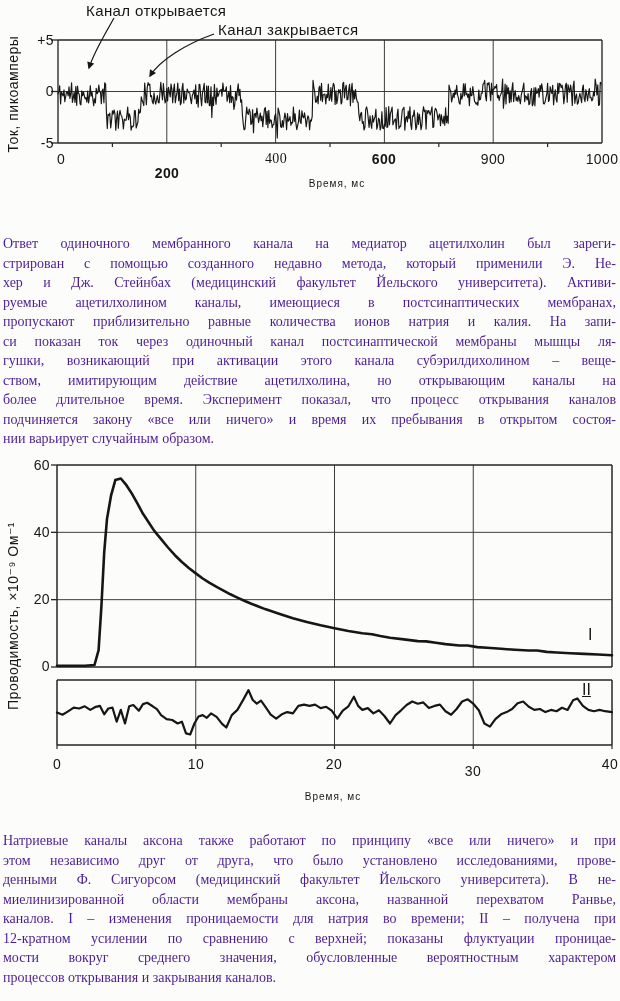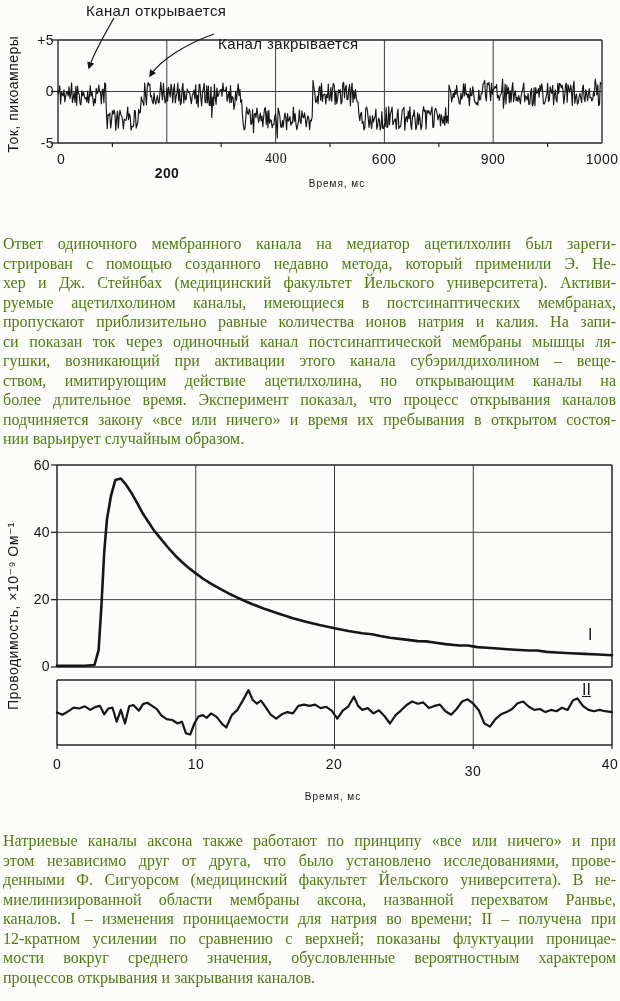--- a/index.html
+++ b/index.html
@@ -13,21 +13,21 @@
   .tick{font-size:14px;letter-spacing:.4px;}
   .tick.num{width:48px;text-align:center;}
   .tick.ynum{width:30px;text-align:right;}
   .axis-caption{font-size:10px;letter-spacing:1px;width:180px;text-align:center;}
   .ylabel{transform:rotate(-90deg);transform-origin:center;font-size:14px;letter-spacing:.5px;text-align:center;white-space:nowrap;}
   .ann{font-size:15px;letter-spacing:.4px;white-space:nowrap;}
   .series-lbl{font-size:16px;}
   .para{
     position:absolute;left:3px;width:613px;z-index:2;
     font-family:"Liberation Serif","DejaVu Serif",serif;
-    font-size:16px;line-height:19.5px;color:#4d7c0f;
+    font-size:14px;line-height:19.5px;color:#4c1d95;
   }
   .para .ln{text-align:justify;text-align-last:justify;height:19.5px;overflow:visible;}
   .para .ln.last{text-align-last:left;}
 </style>
 </head>
 <body>
 
 <div class="page">
 
   <svg id="plots" width="620" height="1001" viewBox="0 0 620 1001">
@@ -81,30 +81,30 @@
       <line x1="334.5" y1="745" x2="334.5" y2="749" stroke="#262626" stroke-width="1.2"></line>
       <line x1="473.25" y1="745" x2="473.25" y2="749" stroke="#262626" stroke-width="1.2"></line>
       <line x1="612" y1="745" x2="612" y2="749" stroke="#262626" stroke-width="1.2"></line>
       <polyline points="57.0,665.7 70.9,665.7 84.8,665.7 94.5,665.0 98.6,650.2 101.4,606.4 104.2,552.5 107.0,518.9 111.1,495.3 115.3,480.1 120.8,478.5 126.4,485.2 131.9,493.6 137.5,503.7 143.0,513.8 148.6,522.2 154.1,530.6 161.1,539.1 168.0,547.5 174.9,555.2 181.9,562.0 188.8,568.0 195.8,573.4 202.7,578.5 209.6,582.8 216.6,586.9 223.5,590.6 230.4,594.3 237.4,597.6 244.3,600.7 251.3,603.7 265.1,609.1 279.0,613.8 292.9,618.2 306.8,621.9 320.6,625.3 334.5,628.3 348.4,631.0 362.3,633.3 372.0,634.3 380.3,636.0 390.0,637.7 403.9,639.4 417.8,641.1 426.1,641.4 435.8,642.8 445.5,644.1 459.4,645.5 467.7,645.5 477.4,647.1 487.1,647.8 501.0,648.8 514.9,649.8 528.8,650.5 537.1,650.5 546.8,651.9 556.5,652.5 570.4,653.2 584.3,653.9 598.1,654.5 612.0,655.2" fill="none" stroke="#161616" stroke-width="2.6" stroke-linejoin="round" stroke-linecap="round"></polyline>
       <polyline points="57.0,712.5 62.5,714.7 68.1,711.4 73.7,707.7 79.2,708.5 84.8,706.3 90.3,709.9 95.8,706.8 100.0,705.9 104.2,714.3 108.3,708.5 112.5,707.7 116.7,721.7 120.8,709.9 125.0,723.5 129.2,706.3 133.3,705.0 138.9,710.7 143.0,704.1 147.2,702.8 152.7,706.3 156.9,709.2 161.1,715.1 166.6,719.1 172.2,720.0 177.7,723.5 181.9,721.7 186.0,733.4 190.2,734.5 194.4,723.5 198.5,716.5 202.7,715.1 206.8,717.8 211.0,713.4 216.6,716.9 222.1,723.9 226.3,727.5 231.8,715.1 237.4,709.9 242.9,700.4 248.5,690.1 252.6,699.7 256.8,703.7 261.0,700.6 265.1,706.3 270.7,714.7 276.2,718.7 281.8,714.3 287.3,712.1 292.9,713.4 298.4,705.9 304.0,704.6 309.5,705.9 315.1,704.6 320.6,708.1 326.2,706.8 331.7,710.7 337.3,718.7 342.8,710.7 348.4,706.3 353.9,696.7 358.1,705.9 362.3,709.9 367.8,708.1 373.4,713.4 378.9,710.3 384.4,716.0 390.0,723.5 395.6,715.1 401.1,710.3 406.6,705.0 412.2,701.5 417.8,703.7 423.3,702.4 428.9,708.1 434.4,705.9 439.9,704.6 445.5,711.2 451.1,714.7 456.6,709.0 462.1,701.5 467.7,699.3 473.3,703.7 478.8,710.3 484.4,723.5 489.9,726.6 495.4,719.1 501.0,714.3 506.6,712.1 512.1,709.0 517.6,703.3 523.2,701.5 528.8,706.8 534.3,709.9 539.9,709.0 545.4,712.1 551.0,709.9 556.5,711.2 562.0,707.7 567.6,709.9 573.1,700.2 577.3,698.4 582.9,705.9 588.4,709.9 594.0,711.2 599.5,709.9 605.1,711.2 612.0,712.1" fill="none" stroke="#161616" stroke-width="2.2" stroke-linejoin="round" stroke-linecap="round"></polyline>
     </svg>
 
   <div class="lbl ylabel" style="left:-57px;top:86px;width:140px;">Ток, пикоамперы</div>
 
   <div class="lbl ann" style="left:86px;top:2px;">Канал открывается</div>
-  <div class="lbl ann" style="left:218px;top:35px;">Канал закрывается</div>
+  <div class="lbl ann" style="left:218px;top:21px;">Канал закрывается</div>
 
   <div class="lbl tick ynum" style="left:24px;top:32px;">+5</div>
   <div class="lbl tick ynum" style="left:24px;top:83px;">0</div>
   <div class="lbl tick ynum" style="left:24px;top:135px;">-5</div>
 
   <div class="lbl tick num" style="left:37px;top:151px;">0</div>
   <div class="lbl tick num" style="left:143px;top:165px;font-weight:bold;">200</div>
   <div class="lbl tick num" style="left:252px;top:151px;font-family:Liberation Serif, serif;">400</div>
-  <div class="lbl tick num" style="left:360px;top:151px;">600</div>
+  <div class="lbl tick num" style="left:360px;top:151px;font-weight:bold;">600</div>
   <div class="lbl tick num" style="left:469px;top:151px;">900</div>
   <div class="lbl tick num" style="left:578px;top:151px;">1000</div>
 
   <div class="lbl axis-caption" style="left:247px;top:178px;">Время, мс</div>
 
   <div class="lbl ylabel" style="left:-117px;top:608px;width:260px;">Проводимость, ×10⁻⁹ Ом⁻¹</div>
 
   <div class="lbl tick ynum" style="left:20px;top:457px;">60</div>
   <div class="lbl tick ynum" style="left:20px;top:524px;">40</div>
   <div class="lbl tick ynum" style="left:20px;top:591px;">20</div>

